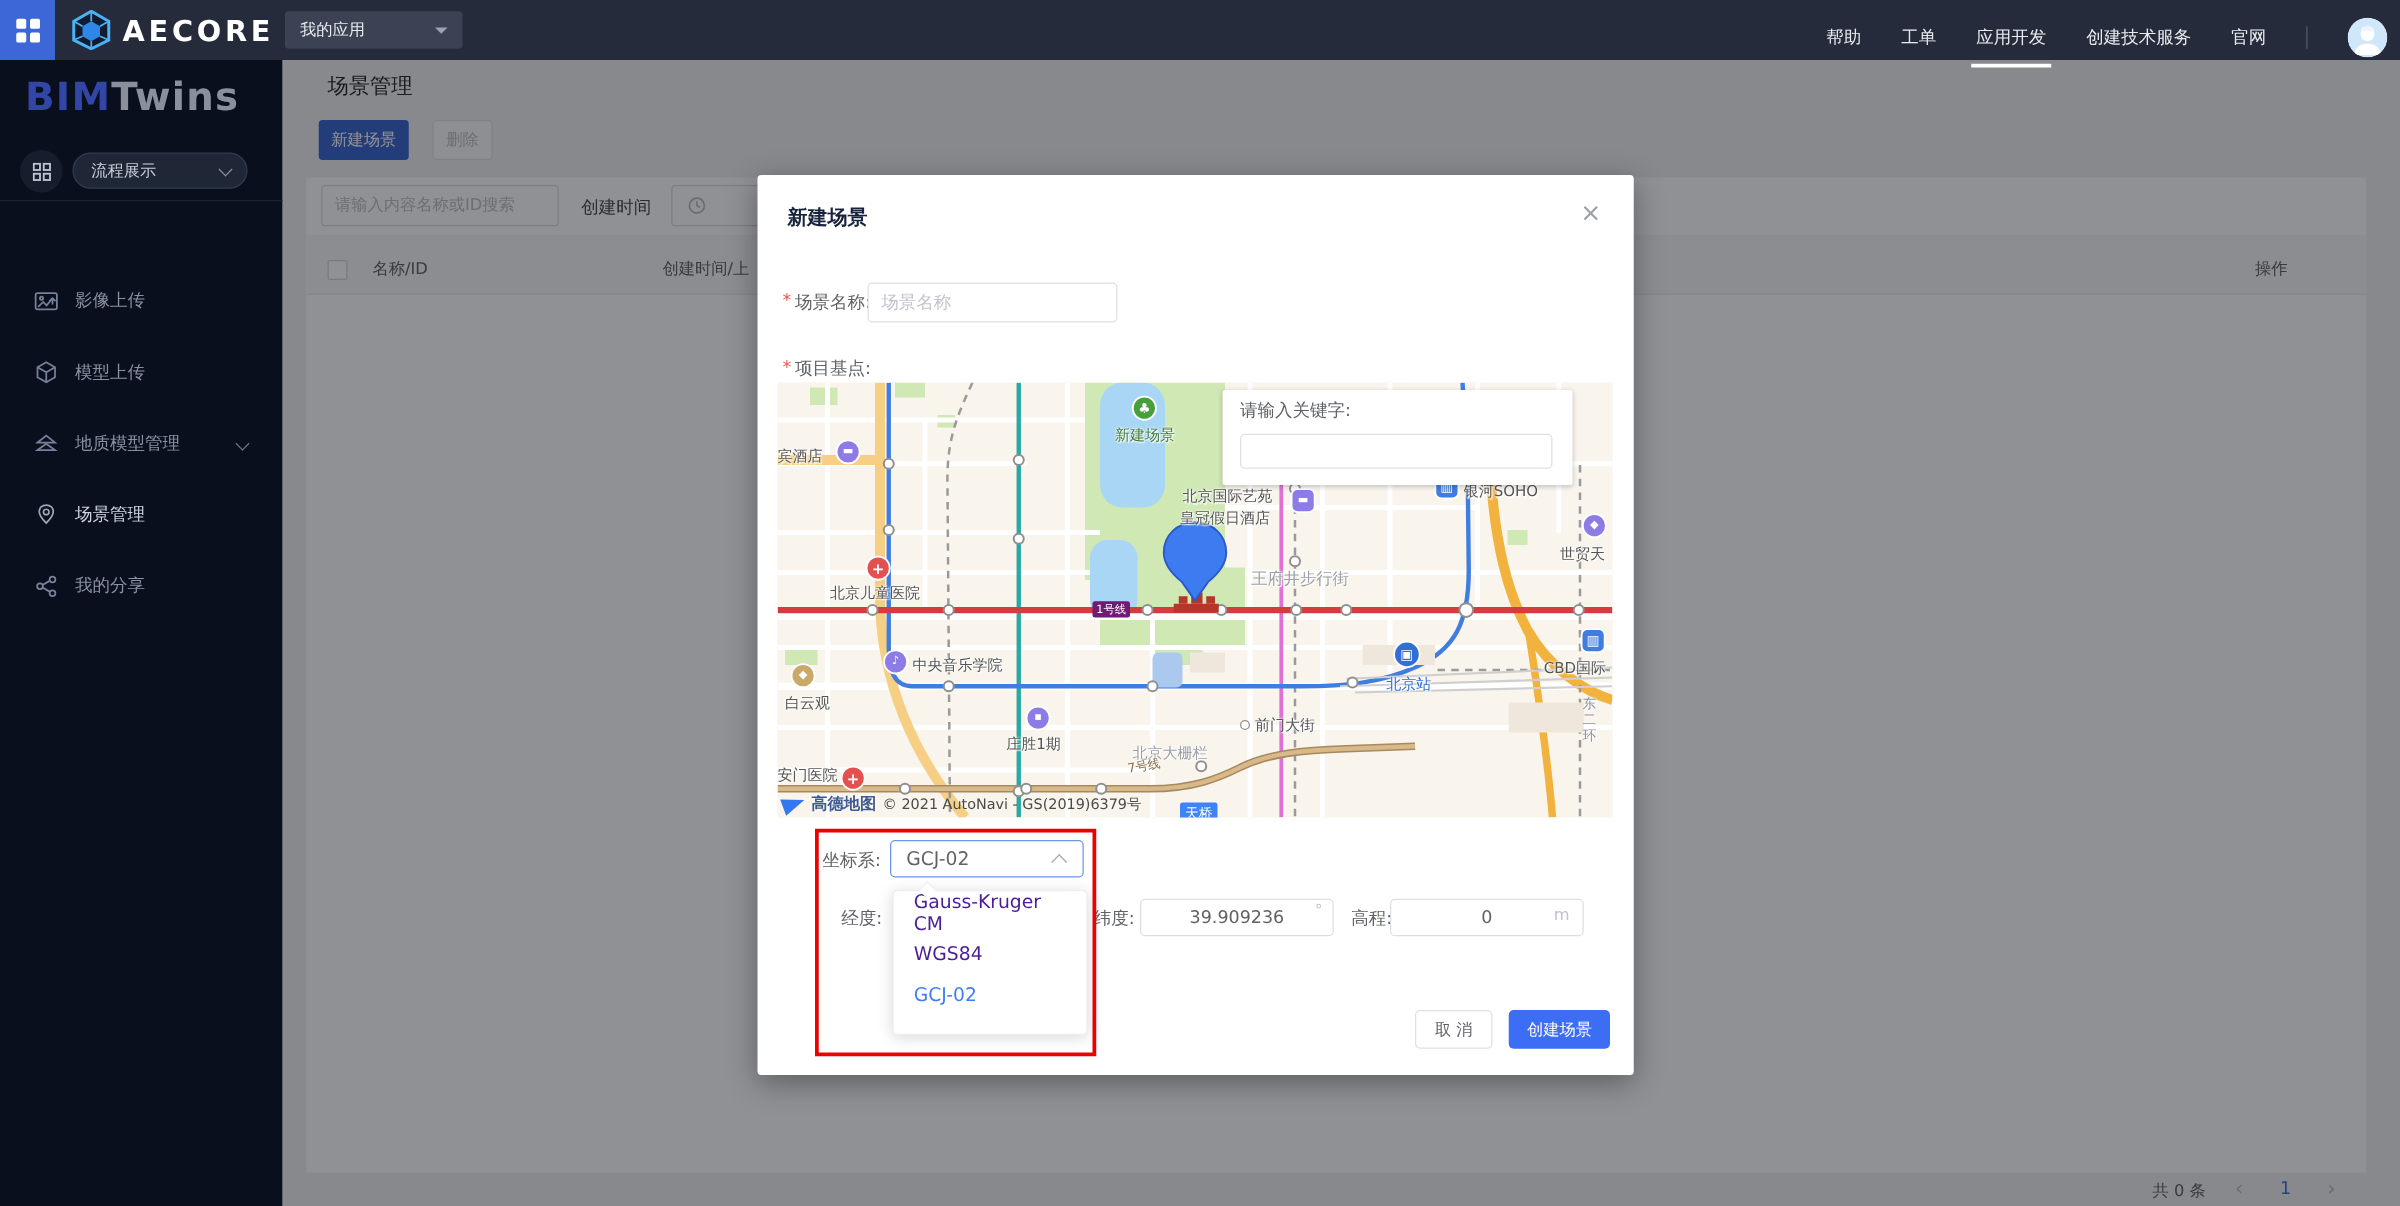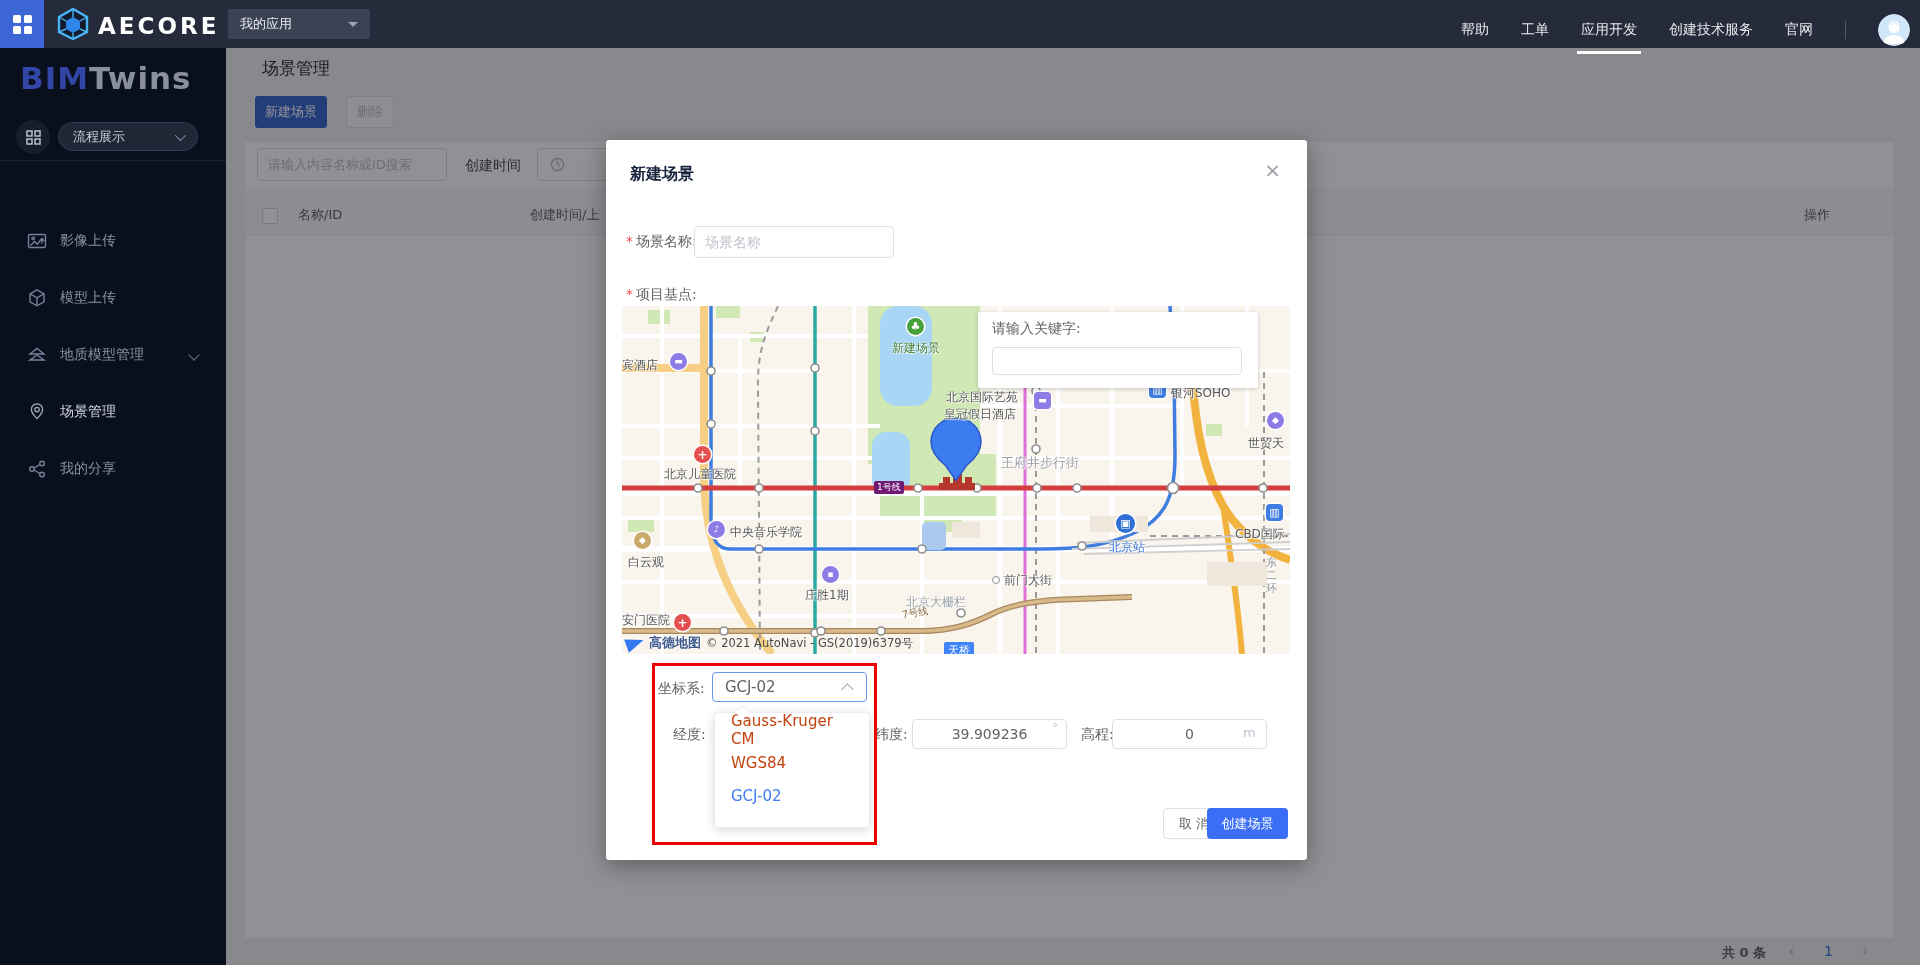--- a/index.html
+++ b/index.html
@@ -44,21 +44,21 @@
   #search-input{position:absolute;left:257px;top:148px;width:190px;height:33px;border:1px solid #dcdcdc;border-radius:3px;padding:0 10px;font-size:13px;color:#333;outline:none;background:#fff;}
   #search-input::placeholder{color:#c0c0c0;}
   #created-label{position:absolute;left:465px;top:157px;font-size:14px;color:#4a4a4a;}
   #date-picker{position:absolute;left:537px;top:148px;width:200px;height:33px;border:1px solid #dcdcdc;border-radius:3px;background:#fff;display:flex;align-items:center;padding:0 12px;}
   #thead{position:absolute;left:245px;top:188px;width:1648px;height:48px;background:#f6f7f9;border-bottom:1px solid #ebedf0;}
   #cb-all{position:absolute;left:262px;top:208px;width:16px;height:16px;border:1px solid #d4d6da;border-radius:2px;background:#fff;cursor:pointer;}
   .th{position:absolute;top:206px;font-size:13px;color:#606266;}
   #th-name{left:298px;}
   #th-created{left:530px;width:78px;overflow:hidden;white-space:nowrap;}
   #th-actions{left:1804px;}
-  #pg-total{position:absolute;left:1722px;top:944px;font-size:13px;color:#606266;font-weight:bold;}
+  #pg-total{position:absolute;left:1722px;top:944px;font-size:13px;color:#606266;}
   #pg-prev{position:absolute;left:1788px;top:941px;font-size:16px;color:#b5b9c2;cursor:pointer;}
   #pg-page{position:absolute;left:1824px;top:943px;font-size:14px;color:#3f6fe0;cursor:pointer;}
   #pg-next{position:absolute;left:1862px;top:941px;font-size:16px;color:#b5b9c2;cursor:pointer;}
 
   
   #mask{position:absolute;left:226px;top:48px;right:0;bottom:0;background:rgba(8,10,18,0.45);z-index:40;}
 
   
   #modal{position:absolute;left:606px;top:140px;width:701px;height:720px;background:#fff;border-radius:3px;box-shadow:0 6px 24px rgba(0,0,0,.35);z-index:60;}
   #modal-title{position:absolute;left:24px;top:24px;font-size:16px;font-weight:600;color:#17233d;}
@@ -99,31 +99,31 @@
   #gaode-plane{width:0;height:0;border-top:7px solid transparent;border-bottom:7px solid transparent;border-left:18px solid #3577f0;transform:rotate(-20deg);}
   #gaode-name{font-size:13px;font-weight:700;color:#3f5a8f;text-shadow:0 0 2px #fff,0 0 2px #fff;}
   #copyright{font-size:11.5px;color:#4a4a4a;}
 
   
   #coord-label{left:52px;top:540px;}
   #coord-select{position:absolute;left:106px;top:532px;width:155px;height:30px;border:1px solid #6b96ea;border-radius:4px;display:flex;align-items:center;padding:0 12px;font-size:15px;color:#606266;cursor:pointer;background:#fff;}
   #coord-select .caret-up{margin-left:auto;width:9px;height:9px;border-left:1.6px solid #a8abb2;border-top:1.6px solid #a8abb2;transform:rotate(45deg) translateY(3px);}
   #coord-dd{position:absolute;left:108px;top:572px;width:156px;height:116px;background:#fff;border:1px solid #ebeef5;border-radius:4px;box-shadow:0 2px 12px rgba(0,0,0,.15);z-index:5;}
   #coord-dd .notch{position:absolute;left:22px;top:-6px;width:10px;height:10px;background:#fff;border-left:1px solid #ebeef5;border-top:1px solid #ebeef5;transform:rotate(45deg);}
-  .dd-item{height:33px;display:flex;align-items:center;padding:0 16px;font-size:15px;color:#c2410c;cursor:pointer;}
+  .dd-item{height:33px;display:flex;align-items:center;padding:0 16px;font-size:15px;color:#4c1d95;cursor:pointer;}
   .dd-item:first-child{margin-top:8px;}
   .dd-item.selected{color:#3f7df6;}
   #lng-label{left:67px;top:586px;}
   #lat-label{left:269px;top:586px;}
   #lat-input{position:absolute;left:306px;top:579px;width:155px;height:30px;text-align:center;}
   #deg-sym{position:absolute;left:446px;top:581px;font-size:12px;color:#c0c4cc;z-index:1;}
   #elev-label{left:475px;top:586px;}
   #elev-input{position:absolute;left:506px;top:579px;width:155px;height:30px;text-align:center;}
   #elev-unit{position:absolute;left:637px;top:585px;font-size:13px;color:#c0c4cc;}
-  #btn-cancel{position:absolute;left:526px;top:668px;width:62px;height:31px;background:#fff;border:1px solid #dcdfe6;border-radius:4px;color:#606266;margin-left:31px;}
+  #btn-cancel{position:absolute;left:526px;top:668px;width:62px;height:31px;background:#fff;border:1px solid #dcdfe6;border-radius:4px;color:#606266;}
   #btn-create{position:absolute;left:601px;top:668px;width:81px;height:31px;background:#3c6ef5;border-radius:4px;color:#fff;}
 
   
   #red-rect{position:absolute;left:652px;top:663px;width:225px;height:182px;border:3px solid #ec0000;z-index:80;pointer-events:none;}
 </style>
 </head>
 <body>
 
 <div id="app">
 

